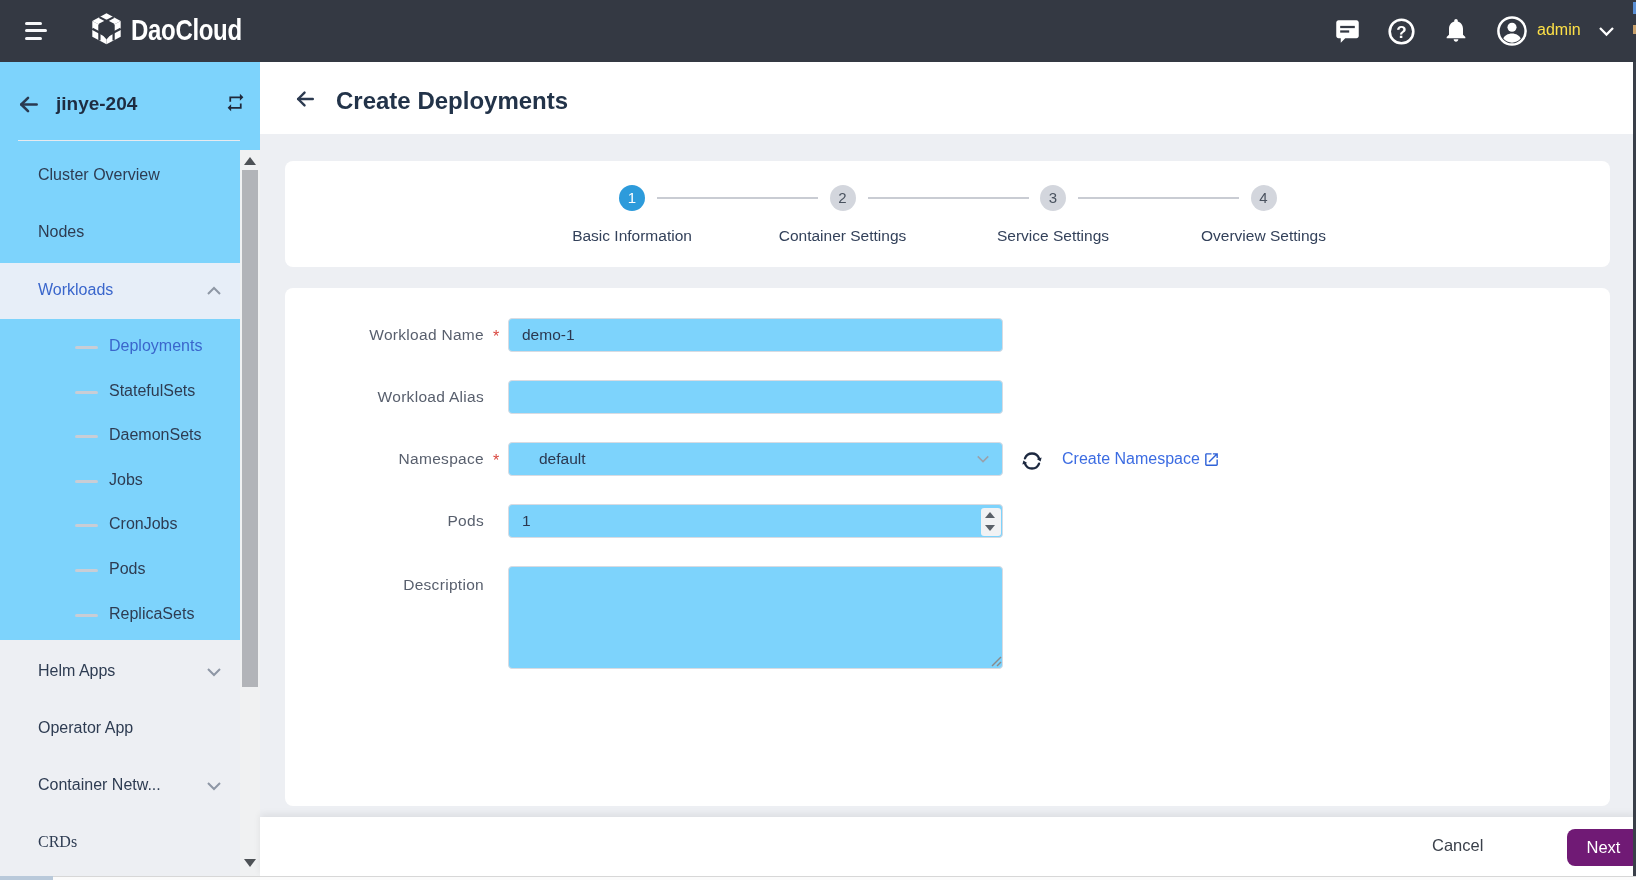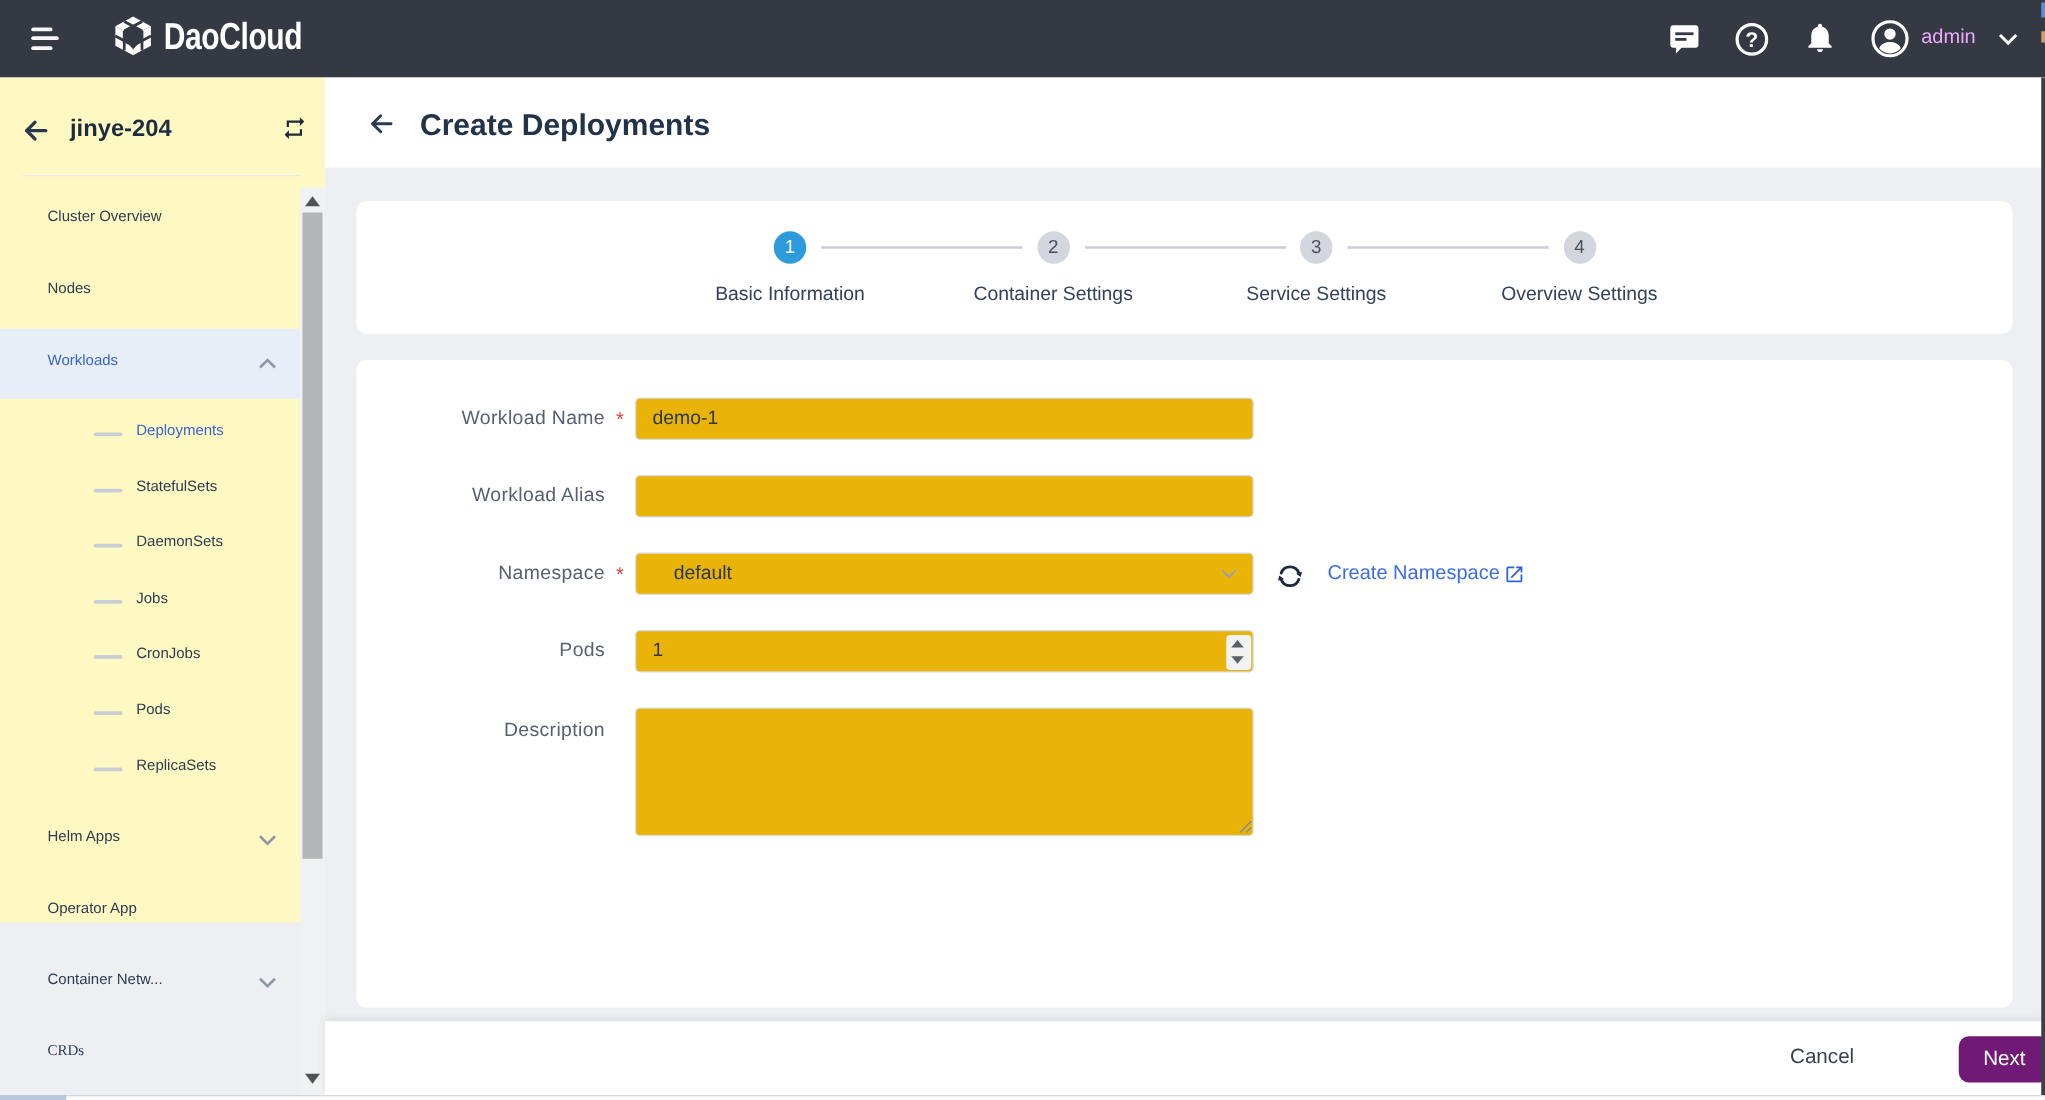--- a/index.html
+++ b/index.html
@@ -3,25 +3,25 @@
 <meta charset="utf-8">
 <style>
   * { margin:0; padding:0; box-sizing:border-box; }
   html,body { width:1636px; height:880px; overflow:hidden; background:#edeff3;
     font-family:"Liberation Sans", sans-serif; }
   
   #topbar { position:absolute; left:0; top:0; width:1636px; height:62px; background:#343943; }
   .hline { position:absolute; height:3.4px; border-radius:2px; background:#f7f8fa; }
   #logotext { position:absolute; left:131px; top:13px; font-size:30px; font-weight:bold;
     color:#fff; letter-spacing:-0.4px; transform:scaleX(0.8); transform-origin:left center; }
-  #admintext { position:absolute; left:1537px; top:21px; font-size:16px; color:#f0abfc; }
-  
-  #sidebar { position:absolute; left:0; top:62px; width:260px; height:676px; background:#fef9c3; }
+  #admintext { position:absolute; left:1537px; top:21px; font-size:16px; color:#fde047; }
+  
+  #sidebar { position:absolute; left:0; top:62px; width:260px; height:578px; background:#7dd3fc; }
   #sbtitle { position:absolute; left:56px; top:31px; font-size:19px; font-weight:bold; color:#1e2c41; }
-  .nav { position:absolute; left:38px; font-size:12px; color:#2e3c52; white-space:nowrap; }
+  .nav { position:absolute; left:38px; font-size:16px; color:#2e3c52; white-space:nowrap; }
   .nav.sub { left:109px; }
   .nav.blue { color:#3a66cc; }
   .dash { position:absolute; left:75px; width:23px; height:3px; background:#c9cdd5; border-radius:2px; }
   
   #sbtrack { position:absolute; left:240px; top:88px; width:20px; height:726px; background:#f0f1f2; }
   #sbthumb { position:absolute; left:241.5px; top:108px; width:16px; height:517px; background:#b2b4b8; }
   .tri-up { width:0; height:0; border-left:6px solid transparent; border-right:6px solid transparent;
     border-bottom:8px solid #4e5256; position:absolute; }
   .tri-down { width:0; height:0; border-left:6px solid transparent; border-right:6px solid transparent;
     border-top:8px solid #4e5256; position:absolute; }
@@ -31,21 +31,21 @@
   .card { position:absolute; left:285px; width:1325px; background:#fff; border-radius:8px; }
   
   .stepc { position:absolute; top:185px; width:26px; height:26px; border-radius:50%;
     background:#d3d6dd; color:#49525f; font-size:15px; text-align:center; line-height:26px; }
   .stepc.active { background:#2d9bdb; color:#fff; }
   .stepl { position:absolute; top:227px; font-size:15.5px; color:#33415a; text-align:center; width:220px; }
   .stepline { position:absolute; top:197px; height:2px; background:#c9ccd3; }
   
   .flabel { position:absolute; font-size:15.5px; color:#585f6d; text-align:right; width:200px; left:284px; letter-spacing:0.3px; }
   .reqa { position:absolute; left:490px; color:#d9463e; font-size:16px; width:12px; text-align:center; }
-  .finput { position:absolute; left:508px; width:495px; height:34px; background:#eab308;
+  .finput { position:absolute; left:508px; width:495px; height:34px; background:#7dd3fc;
     border:1px solid #d8dbe2; border-radius:4px; font-size:15.5px; color:#2b3850; line-height:32px;
     padding-left:13px; }
   
   #footer { position:absolute; left:260px; top:817px; width:1376px; height:59px; background:#fff;
     box-shadow:0 -3px 7px rgba(0,0,0,0.07); }
   #cancel { position:absolute; left:1432px; top:836px; font-size:16.5px; color:#3b414b; }
   #nextbtn { position:absolute; left:1567px; top:829px; width:73px; height:37px; background:#701a75;
     border-radius:8px; color:#fff; font-size:16.5px; text-align:center; line-height:37px; }
   
   #bstrip { position:absolute; left:0; top:876px; width:1636px; height:4px; background:#fbfbfb;

